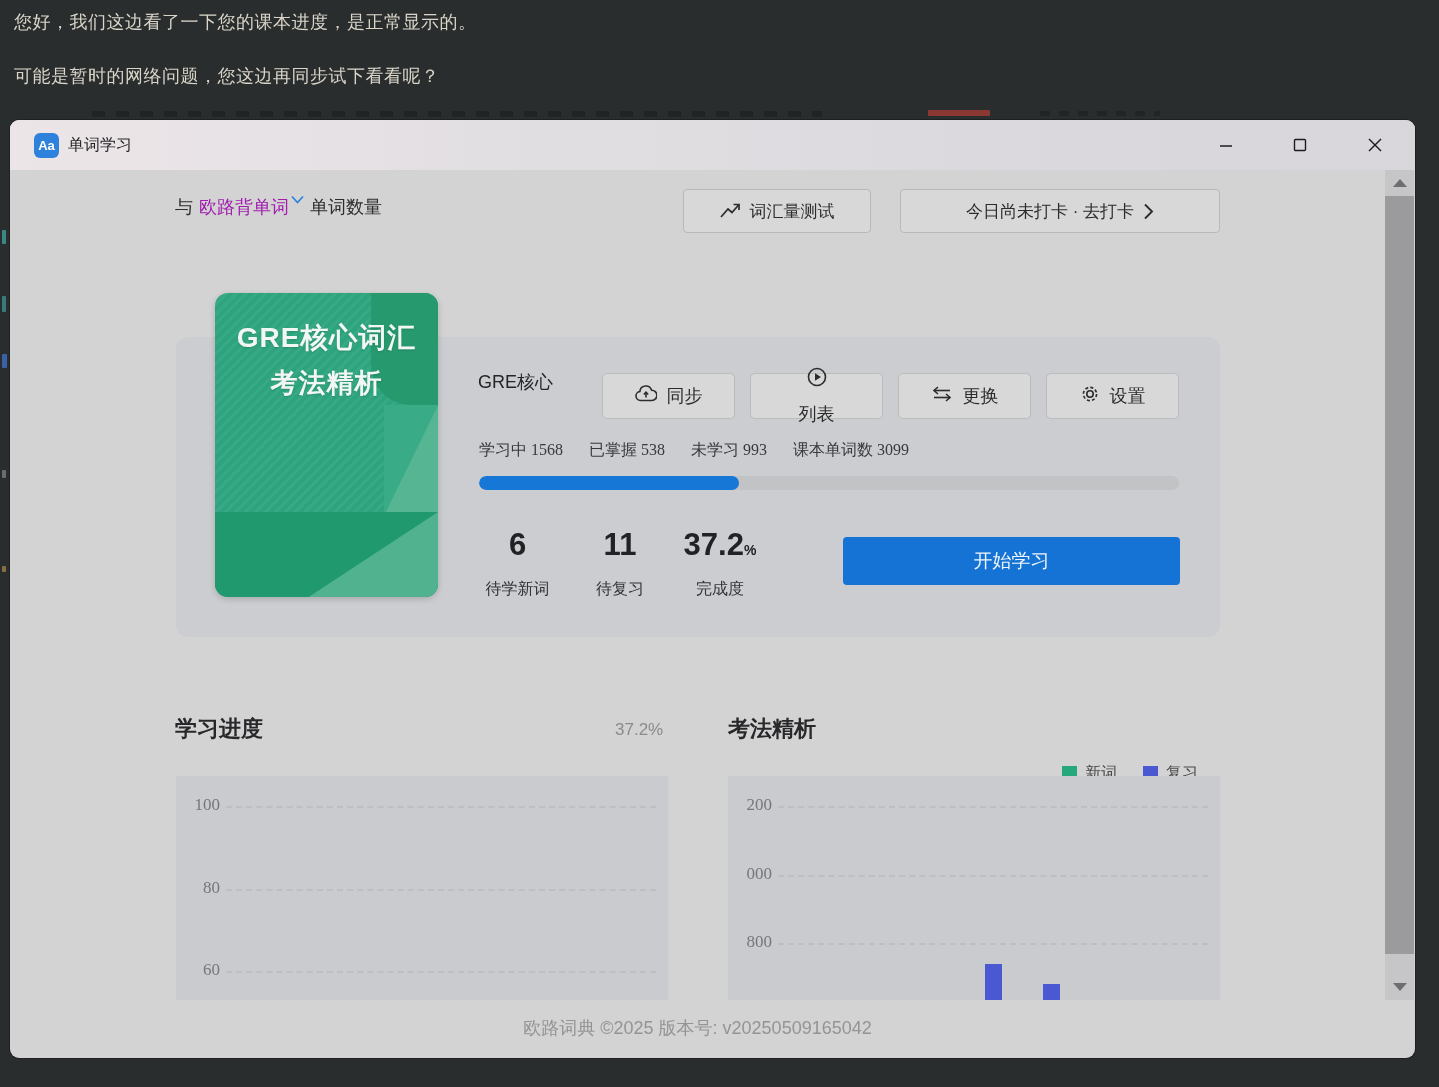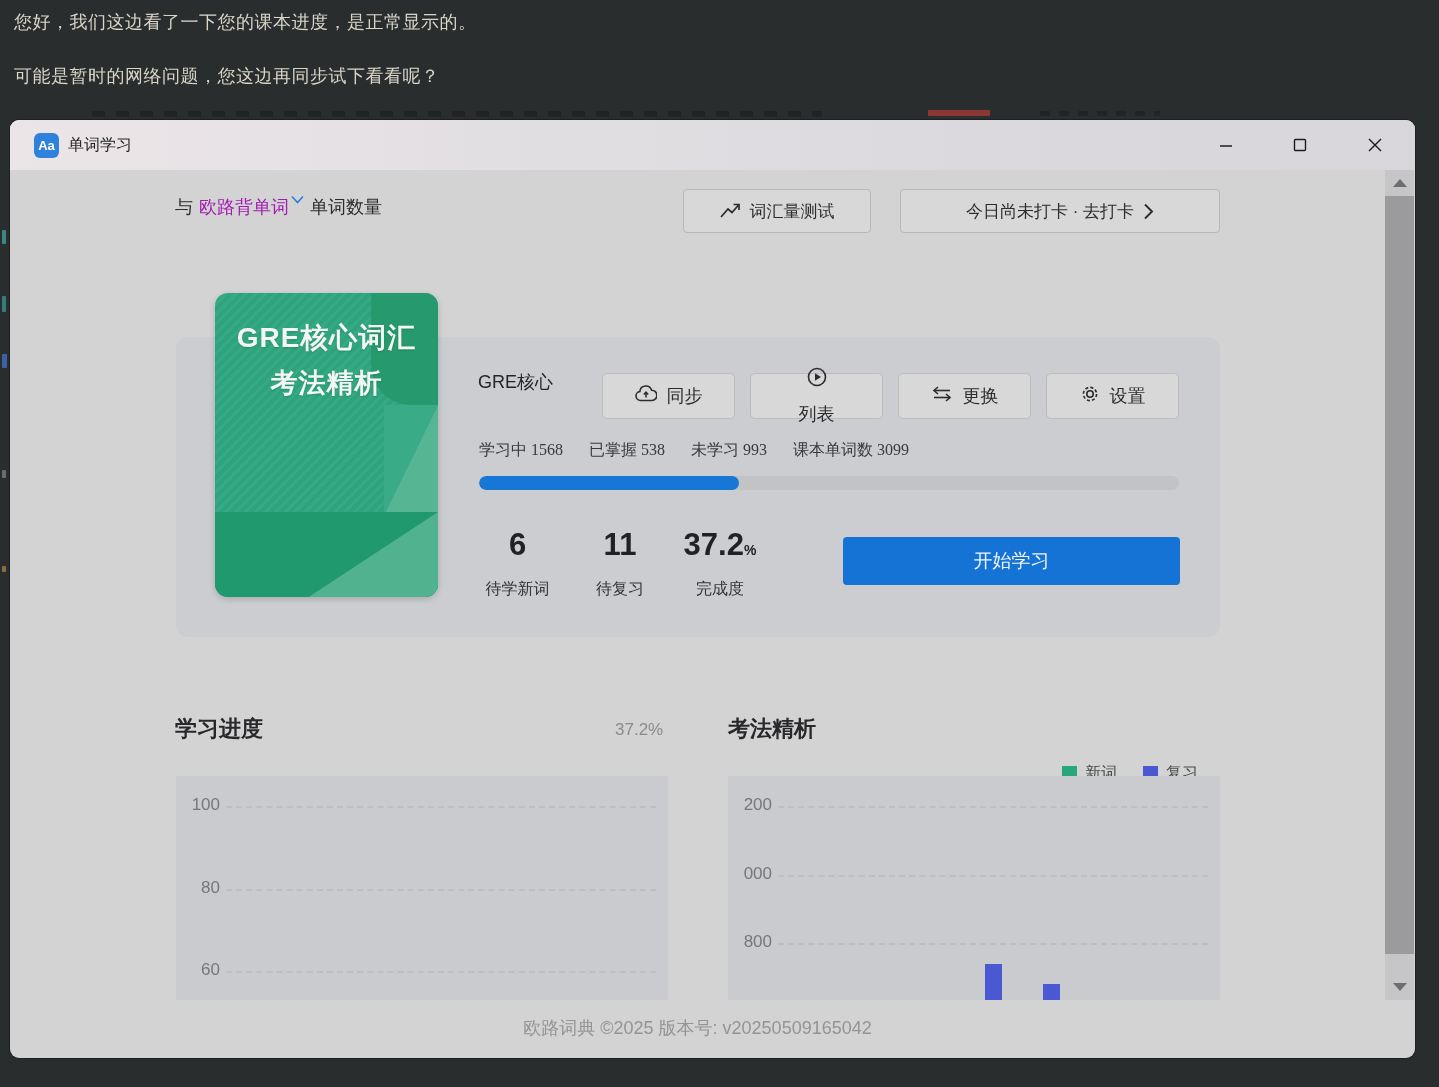--- a/index.html
+++ b/index.html
@@ -68,21 +68,21 @@
     color:#eef4fb; font-size:19px; cursor:pointer; font-family:inherit; }
 
   
   .sec-title { position:absolute; font-size:22px; font-weight:bold; color:#28282a; top:594px; }
   .sec-val { position:absolute; top:600px; font-size:17px; color:#8b8b8d; }
   .legend { position:absolute; top:600px; left:1052px; display:flex; gap:26px;margin-top:43px; }
   .legend-item { display:flex; align-items:center; gap:8px; font-size:16px; color:#4a4a4c; cursor:pointer; }
   .legend-swatch { width:15px; height:15px; }
   .panel { position:absolute; top:656px; width:492px; height:224px; background:#c9cbce; }
   .panel .gline { position:absolute; left:50px; right:12px; height:0; border-top:2px dashed #b9babd; opacity:.7; }
-  .panel .tick { position:absolute; left:8px; width:36px; text-align:right; font-size:17px; color:#76777a; transform:translateY(-11px); }
+  .panel .tick { position:absolute; left:8px; width:36px; text-align:right; font-size:17px; color:#76777a; transform:translateY(-11px);font-family:Liberation Serif, serif; }
   .panel .bar { position:absolute; width:17px; background:#4a58d1; }
 
   .footer { position:absolute; left:0; top:896px; width:1375px; text-align:center; font-size:18px; color:#949496; }
 
   
   .sb-track { position:absolute; right:1px; top:50px; width:29px; height:830px; background:#c6c6c8; }
   .sb-thumb { position:absolute; right:1px; top:76px; width:29px; height:758px; background:#9b9b9d; cursor:pointer; }
   .sb-arrow { position:absolute; right:1px; width:29px; height:26px; display:flex; align-items:center; justify-content:center; cursor:pointer; }
   .sb-arrow.up { top:50px; }
   .sb-arrow.down { top:854px; }

